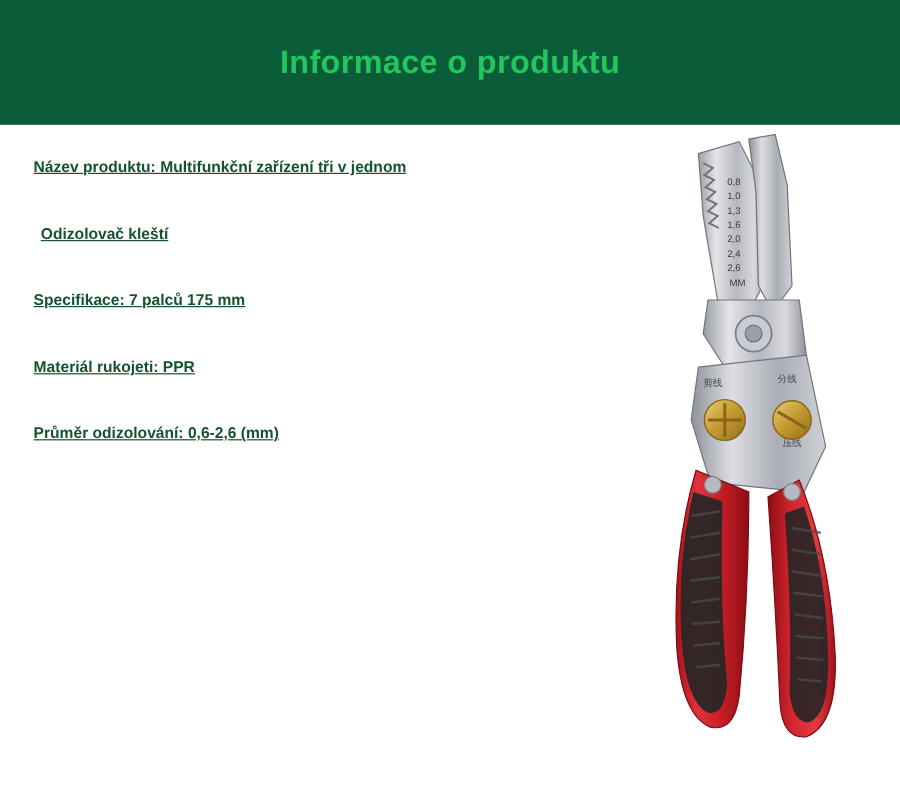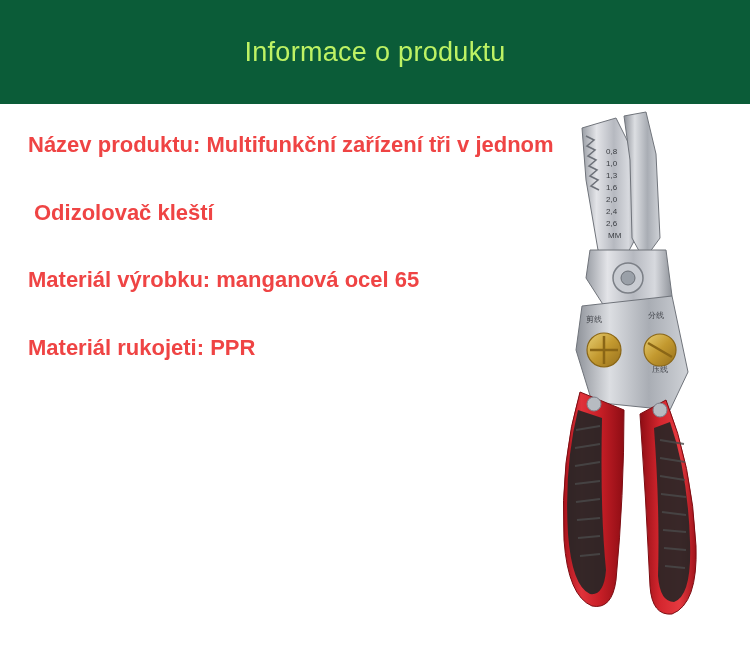--- a/index.html
+++ b/index.html
@@ -24,39 +24,40 @@
     left: 0;
     top: 0;
     width: 750px;
     height: 104px;
     background: #0b5c38;
     display: flex;
     align-items: center;
     justify-content: center;
   }
   .header-title {
-    color: #bef264;
+    color: #22c55e;
     font-size: 27px;
-    font-weight: normal;
+    font-weight: bold;
     letter-spacing: 0.3px;
     text-align: center;
   }
   .spec-list {
     position: absolute;
     left: 28px;
     top: 130px;
     width: 560px;
   }
   .spec-line {
-    font-size: 22px;
+    font-size: 13px;
     font-weight: bold;
-    color: #ef4444;
+    color: #14532d;
     line-height: 1.35;
     margin-bottom: 38px;
     white-space: nowrap;
+    text-decoration: underline;
   }
   .spec-line.indent {
     padding-left: 6px;
   }
 
   
   .product-image {
     position: absolute;
     left: 520px;
     top: 110px;
@@ -73,22 +74,23 @@
 
 <div class="page">
 
   <div class="header-band">
     <div class="header-title">Informace o produktu</div>
   </div>
 
   <div class="spec-list">
     <div class="spec-line">Název produktu: Multifunkční zařízení tři v jednom</div>
     <div class="spec-line indent">Odizolovač kleští</div>
-    <div class="spec-line">Materiál výrobku: manganová ocel 65</div>
+    <div class="spec-line">Specifikace: 7 palců 175 mm</div>
     <div class="spec-line">Materiál rukojeti: PPR</div>
+    <div class="spec-line">Průměr odizolování: 0,6-2,6 (mm)</div>
   </div>
 
   <div class="product-image">
     <svg width="215" height="510" viewBox="0 0 215 510" xmlns="http://www.w3.org/2000/svg">
       <defs>
         <linearGradient id="steelG" x1="0" y1="0" x2="1" y2="0">
           <stop offset="0%" stop-color="#9a9ea5"></stop>
           <stop offset="25%" stop-color="#e3e4e8"></stop>
           <stop offset="55%" stop-color="#b6b9c0"></stop>
           <stop offset="80%" stop-color="#d7d9de"></stop>

